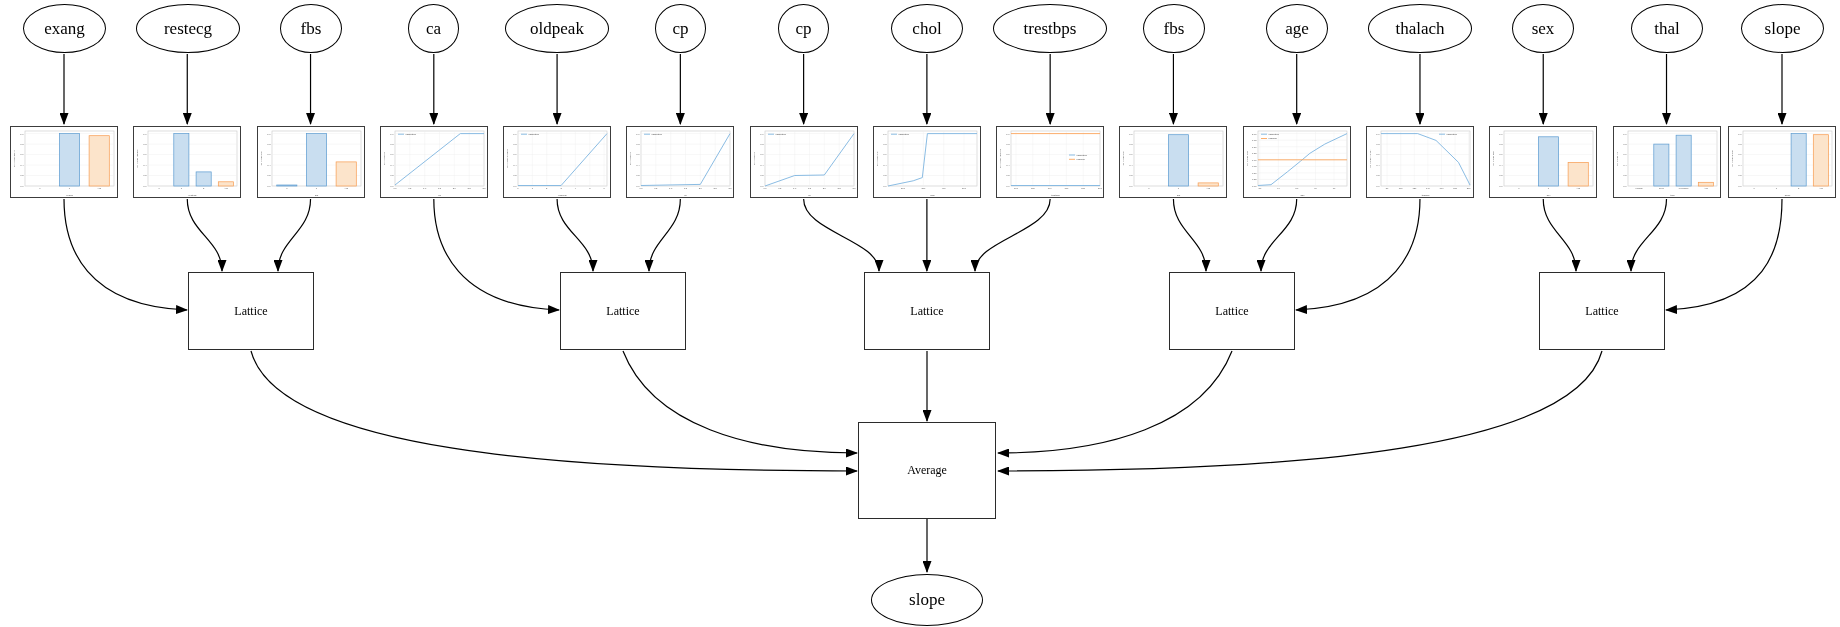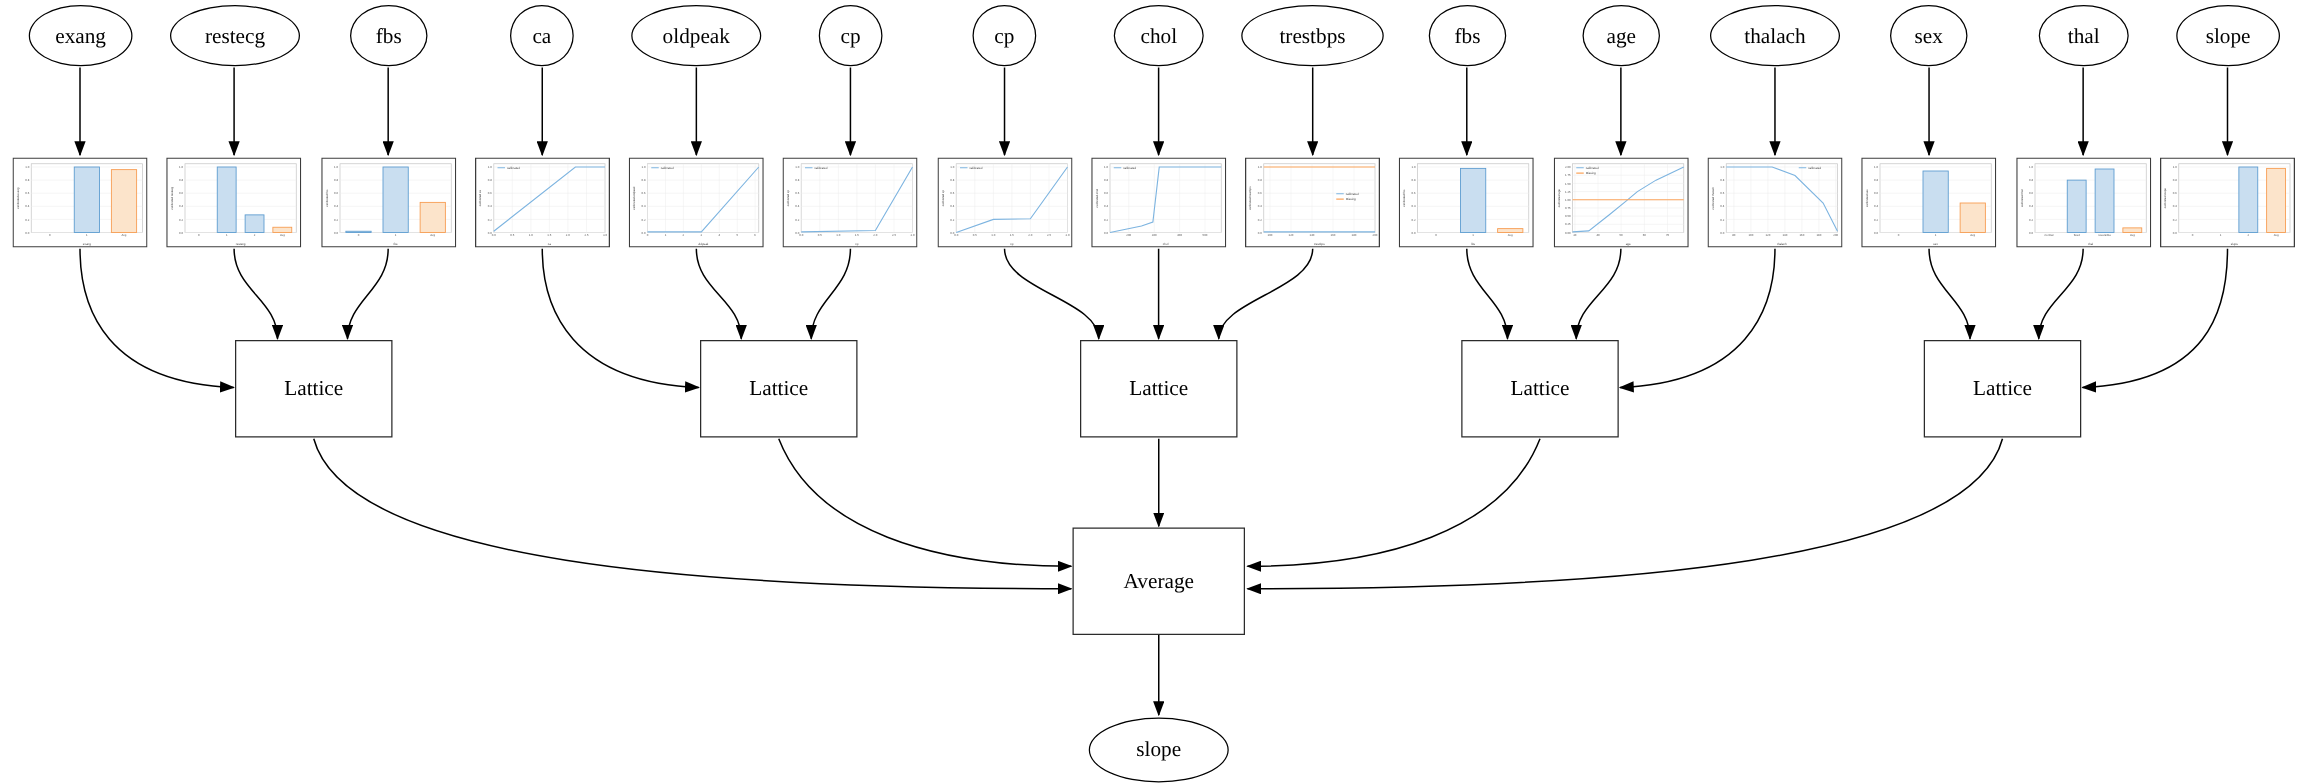--- a/index.html
+++ b/index.html
@@ -2,21 +2,21 @@
 <html><head>
 <meta charset="utf-8">
 <style>
   html,body{margin:0;padding:0;background:#ffffff;}
   .canvas{position:relative;width:1840px;height:627px;background:#ffffff;overflow:hidden;
           font-family:"Liberation Serif",serif;color:#000;padding-left:23px;}
   #edges{position:absolute;left:0;top:0;pointer-events:none;}
   .ellipse{position:absolute;border:1.3px solid #000;border-radius:50%;background:#fff;
            display:flex;align-items:center;justify-content:center;font-size:17px;box-sizing:border-box;}
   .box{position:absolute;border:1.4px solid #2b2b2b;background:#fff;box-sizing:border-box;
-       display:flex;align-items:center;justify-content:center;font-size:17px;}
+       display:flex;align-items:center;justify-content:center;font-size:12px;}
   .chart{position:absolute;width:108px;height:72px;}
   .chart svg{display:block;}
 </style>
 </head>
 <body>
 
 <div class="canvas">
   <svg id="edges" width="1840" height="627">
     <defs>
       <marker id="ah" markerWidth="12" markerHeight="9" refX="11" refY="4.5" orient="auto" markerUnits="userSpaceOnUse">
@@ -560,16 +560,16 @@
       </div>
     </div>
   <div id="lattices">
       <div class="box" style="left: 188px; top: 272px; width: 126px; height: 78px;">Lattice</div>
       <div class="box" style="left: 560px; top: 272px; width: 126px; height: 78px;">Lattice</div>
       <div class="box" style="left: 864px; top: 272px; width: 126px; height: 78px;">Lattice</div>
       <div class="box" style="left: 1169px; top: 272px; width: 126px; height: 78px;">Lattice</div>
       <div class="box" style="left: 1539px; top: 272px; width: 126px; height: 78px;">Lattice</div>
     </div>
 
-  <div class="box" id="avg-box" style="left:858px;top:422px;width:138px;height:86px;">Average</div>
+  <div class="box" id="avg-box" style="left:858px;top:422px;width:138px;height:97px;">Average</div>
 
   <div class="ellipse" id="out-node" style="left:871px;top:574px;width:112px;height:52px;">slope</div>
 </div>
 
 </body></html>

